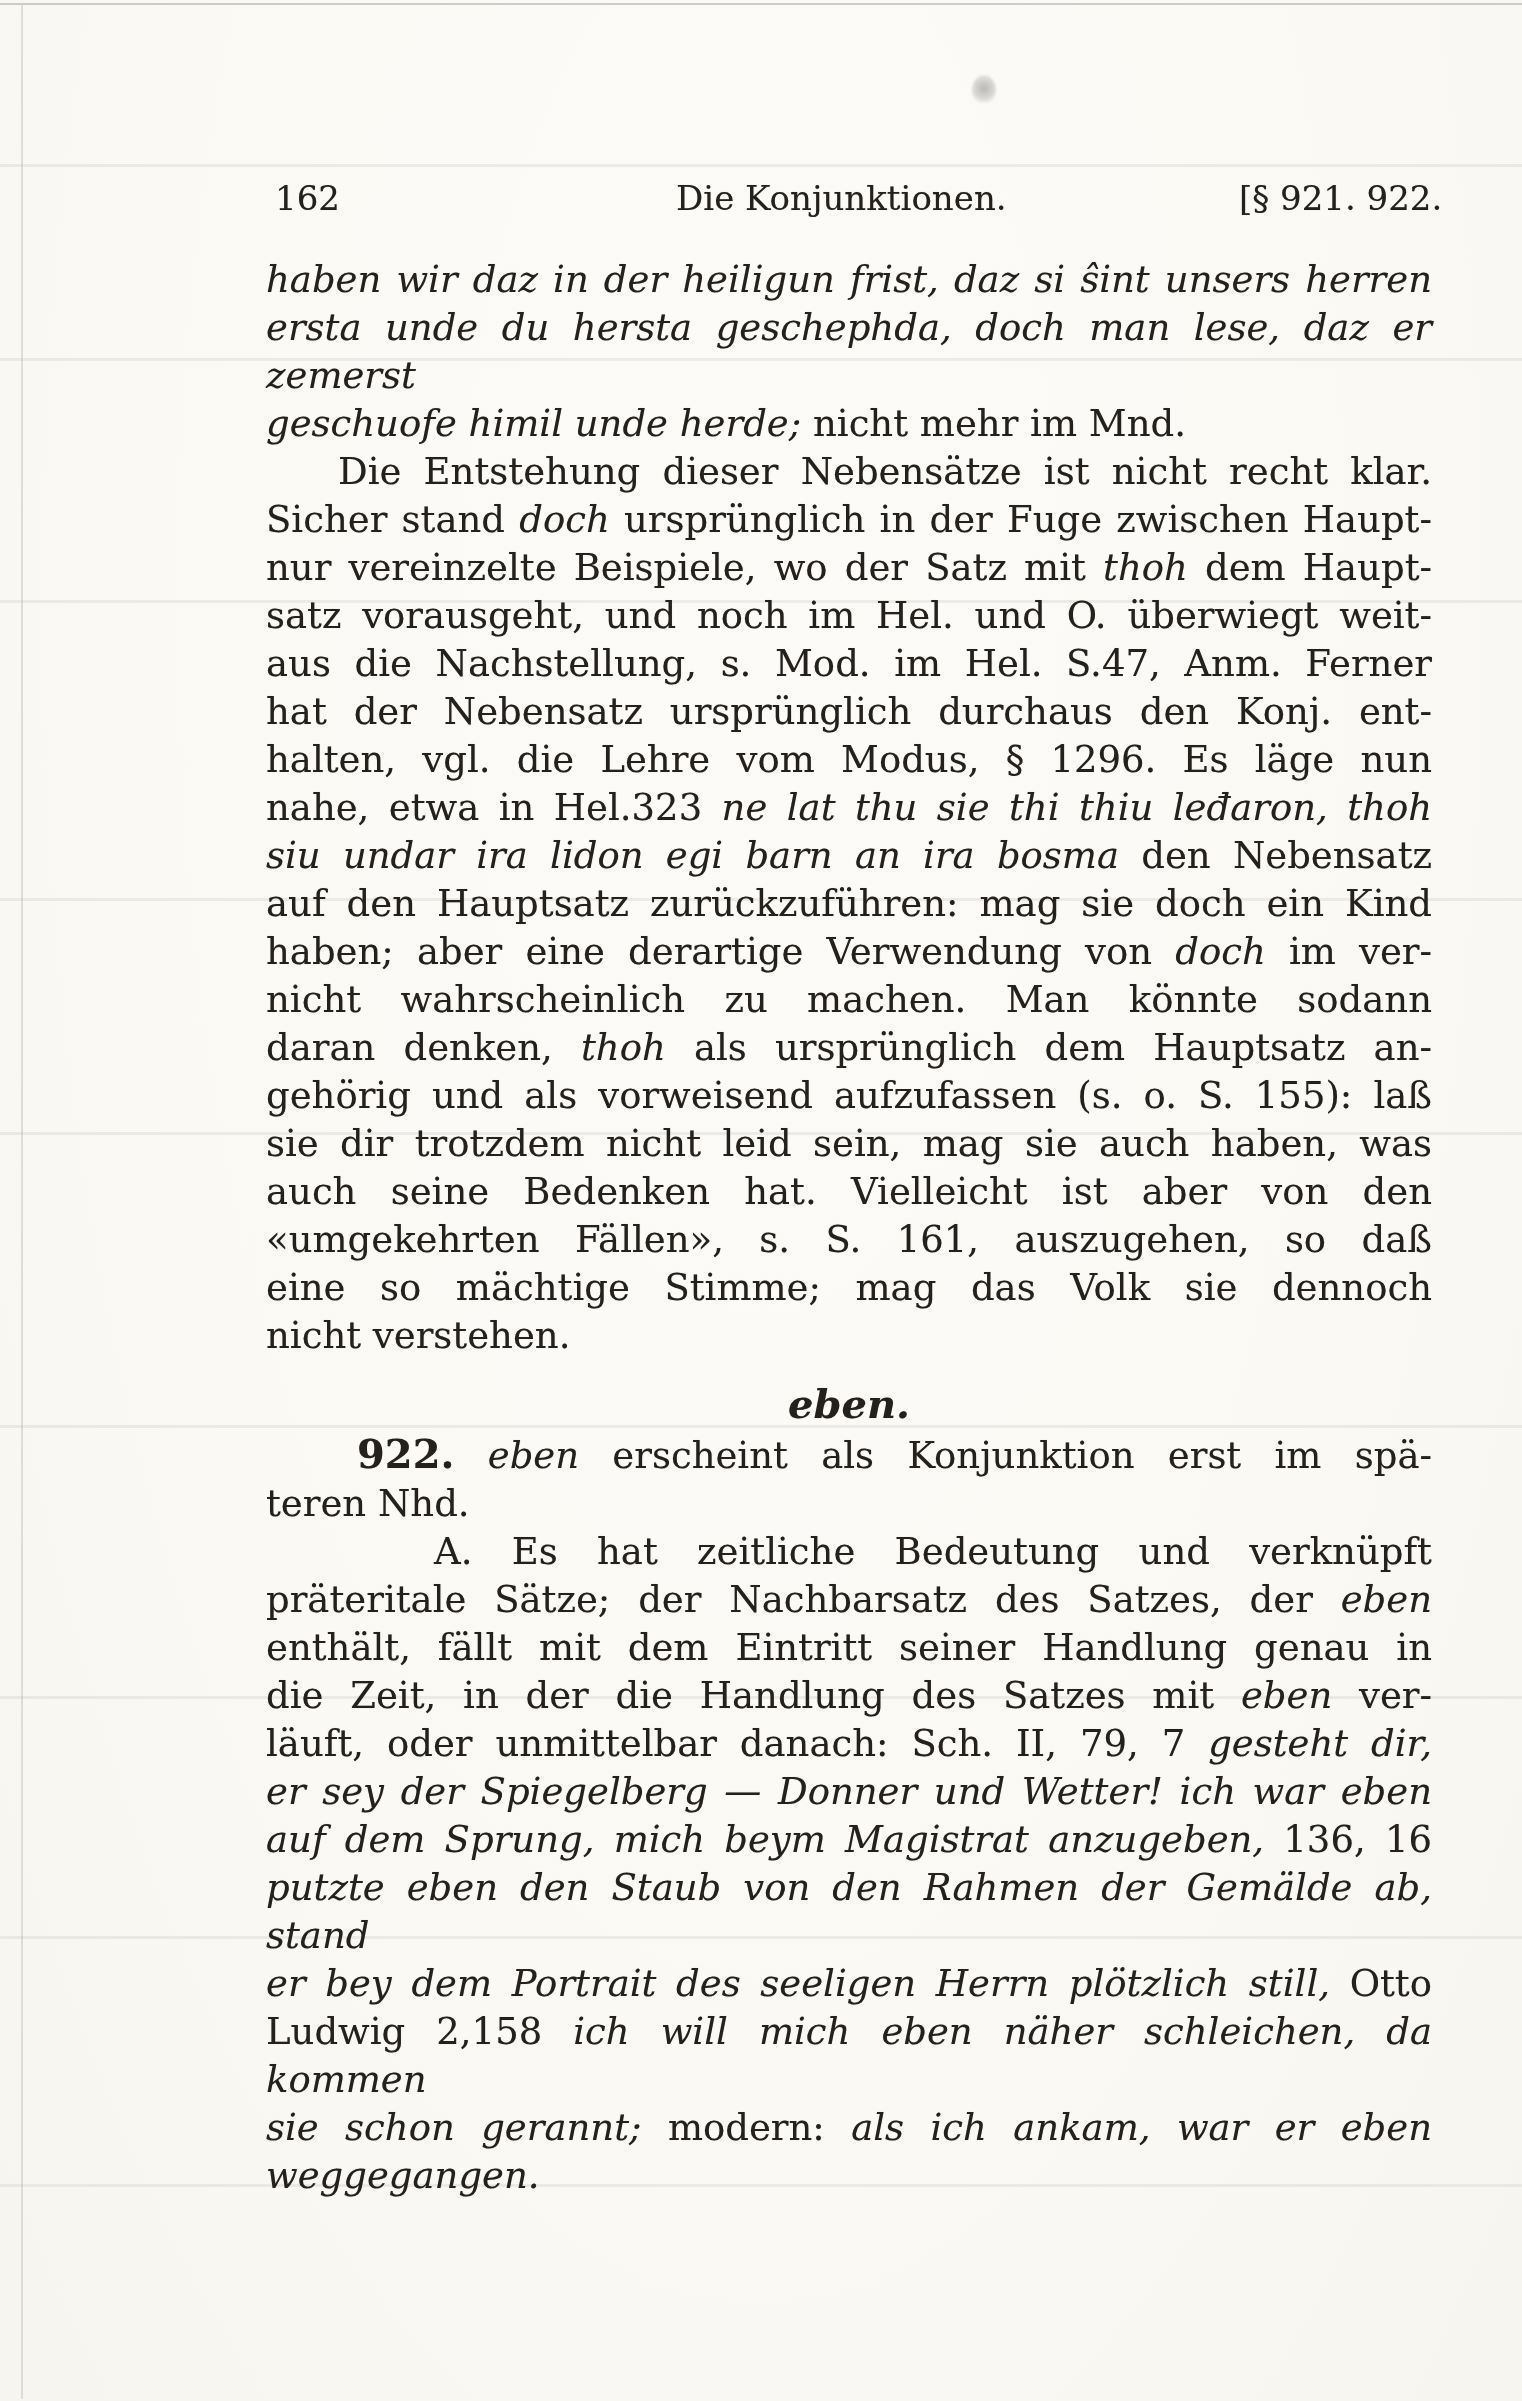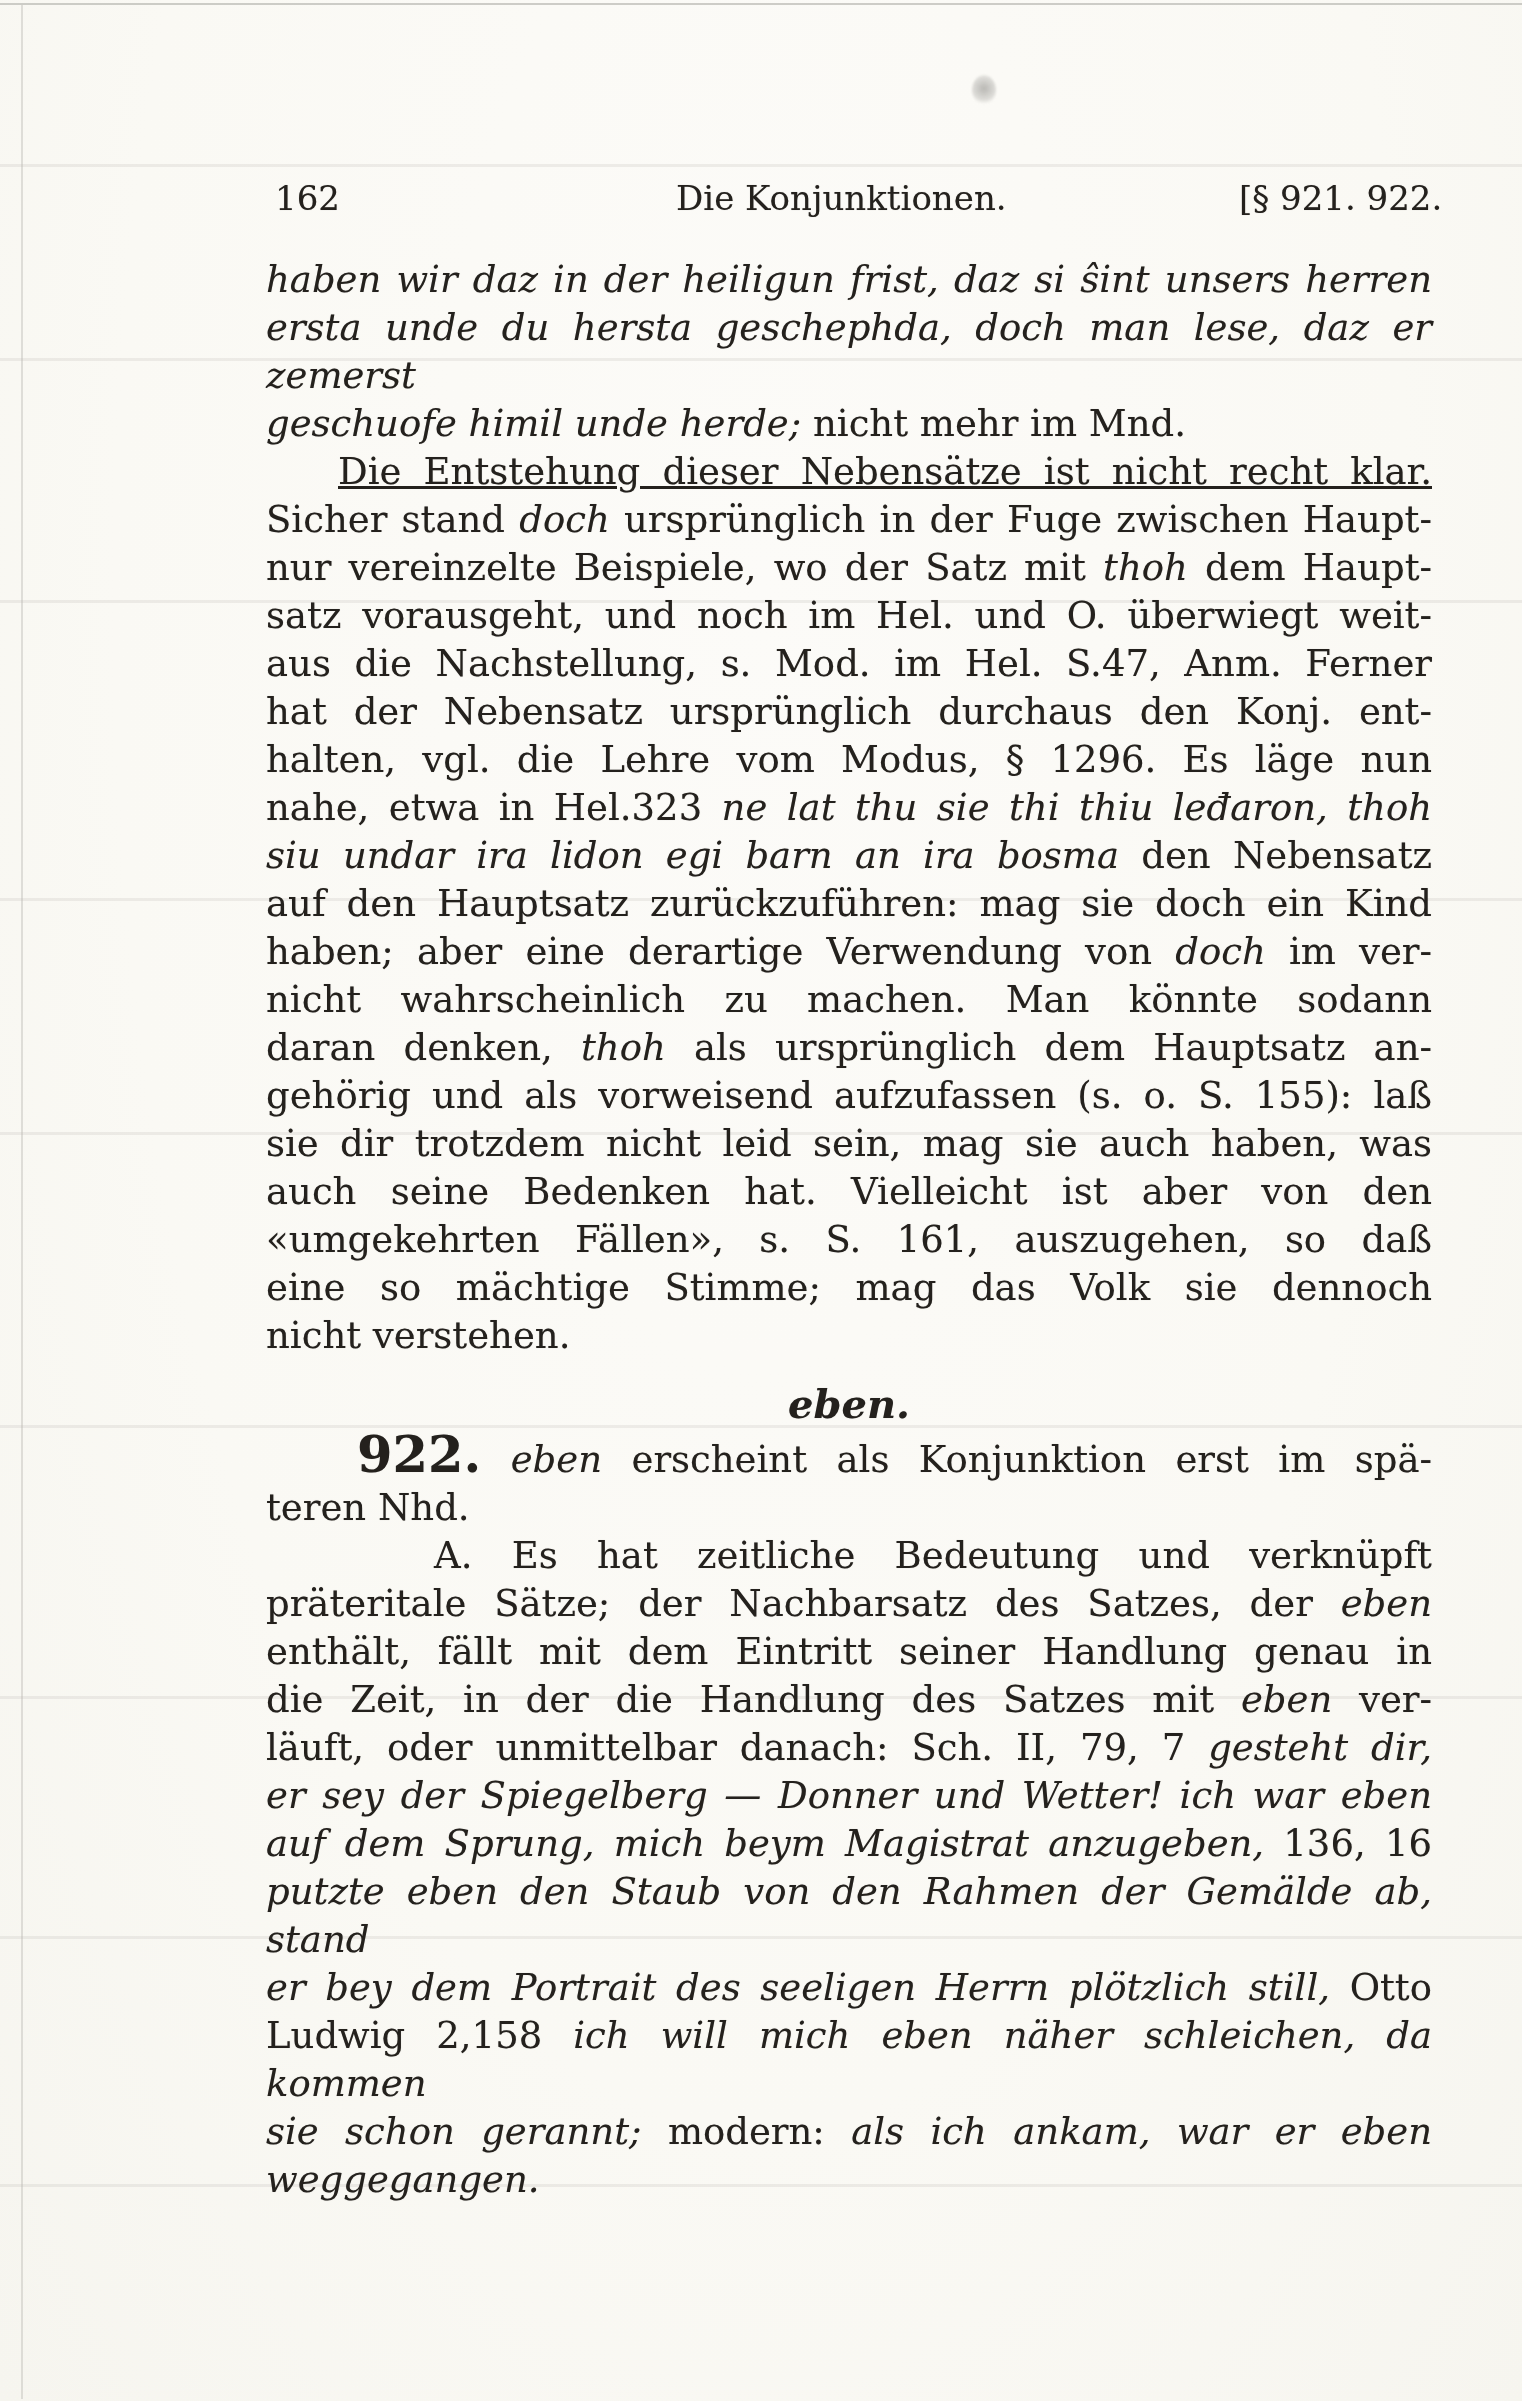--- a/index.html
+++ b/index.html
@@ -23,21 +23,21 @@
   .runtitle{position:absolute;left:676px;}
   .secref{position:absolute;left:1239px;}
   .body{
     position:absolute;left:266px;top:256px;width:1166px;
     font-size:37px;line-height:48px;
     text-shadow:0 0 0.8px rgba(20,18,15,0.3);
   }
   .line{text-align:justify;text-align-last:justify;}
   .line.nj{text-align:left;text-align-last:left;}
   .seg-i{font-style:italic;}
-  .seg-b{font-weight:bold;font-size:51px;}
+  .seg-b{font-weight:bold;font-size:40px;}
   .section-heading{
     text-align:right;text-align-last:center;
     font-weight:bold;font-style:italic;
     font-size:40px;line-height:53px;margin-top:17px;
   }
 </style>
 </head>
 <body>
 
 <div class="page">
@@ -60,21 +60,21 @@
     <span class="pageno">162</span>
     <span class="runtitle">Die Konjunktionen.</span>
     <span class="secref">[§ 921. 922.</span>
   </div>
 
   <div class="body">
     <div id="para-before">
         <div class="line"><span class="seg-i">haben wir daz in der heiligun frist, daz si ŝint unsers herren</span></div>
         <div class="line"><span class="seg-i">ersta unde du hersta geschephda, doch man lese, daz er zemerst</span></div>
         <div class="line nj"><span class="seg-i">geschuofe himil unde herde;</span><span class="seg-r"> nicht mehr im Mnd.</span></div>
-        <div class="line" style="padding-left: 72px; text-decoration: underline;"><span class="seg-r">Die Entstehung dieser Nebensätze ist nicht recht klar.</span></div>
+        <div class="line" style="padding-left: 72px;"><span class="seg-r">Die Entstehung dieser Nebensätze ist nicht recht klar.</span></div>
         <div class="line"><span class="seg-r">Sicher stand </span><span class="seg-i">doch</span><span class="seg-r"> ursprünglich in der Fuge zwischen Haupt-</span></div>
         <div class="line"><span class="seg-r">nur vereinzelte Beispiele, wo der Satz mit </span><span class="seg-i">thoh</span><span class="seg-r"> dem Haupt-</span></div>
         <div class="line"><span class="seg-r">satz vorausgeht, und noch im Hel. und O. überwiegt weit-</span></div>
         <div class="line"><span class="seg-r">aus die Nachstellung, s. Mod. im Hel. S.47, Anm. Ferner</span></div>
         <div class="line"><span class="seg-r">hat der Nebensatz ursprünglich durchaus den Konj. ent-</span></div>
         <div class="line"><span class="seg-r">halten, vgl. die Lehre vom Modus, § 1296. Es läge nun</span></div>
         <div class="line"><span class="seg-r">nahe, etwa in Hel.323 </span><span class="seg-i">ne lat thu sie thi thiu leđaron, thoh</span></div>
         <div class="line"><span class="seg-i">siu undar ira lidon egi barn an ira bosma</span><span class="seg-r"> den Nebensatz</span></div>
         <div class="line"><span class="seg-r">auf den Hauptsatz zurückzuführen: mag sie doch ein Kind</span></div>
         <div class="line"><span class="seg-r">haben; aber eine derartige Verwendung von </span><span class="seg-i">doch</span><span class="seg-r"> im ver-</span></div>

